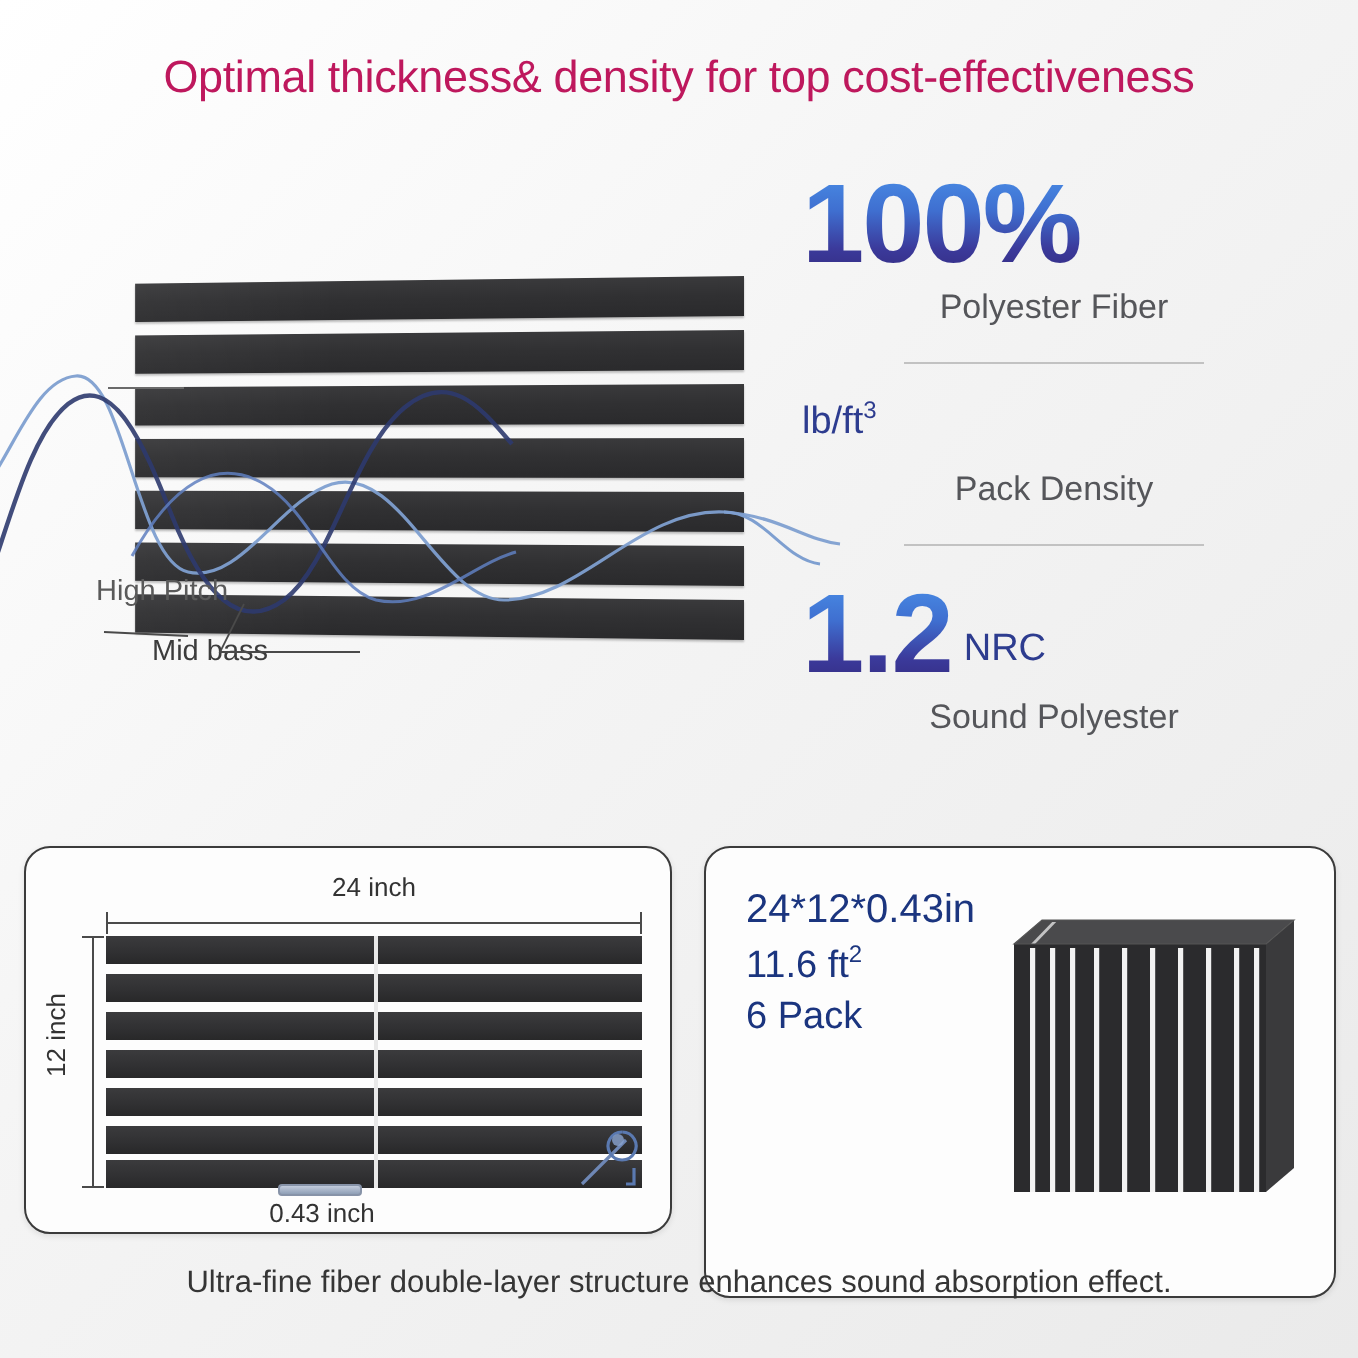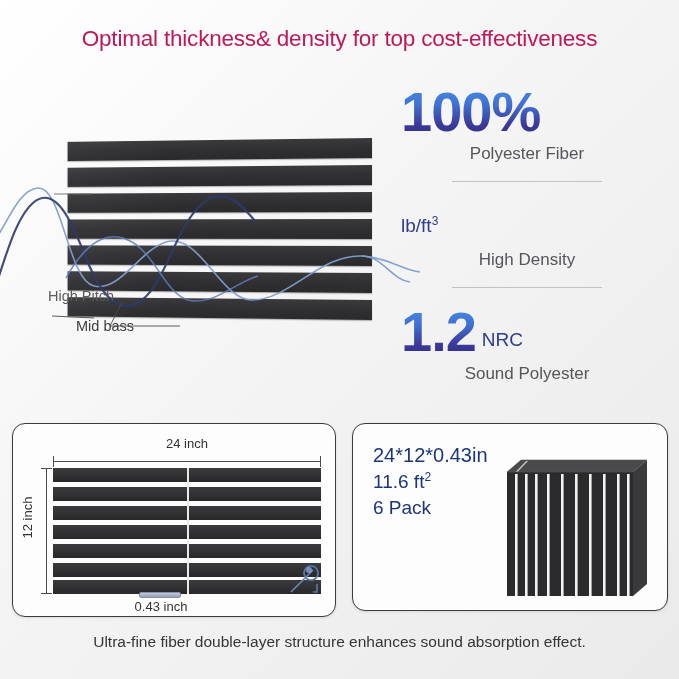--- a/index.html
+++ b/index.html
@@ -92,21 +92,20 @@
     -webkit-background-clip: text;
     background-clip: text;
     color: transparent;
     -webkit-text-fill-color: transparent;
   }
   .unit {
     font-size: 19px;
     color: #2d3c8f;
     padding-bottom: 9px;
     white-space: nowrap;
-    margin-top: 16px;
   }
   .unit sup { font-size: 12px; }
   .stat-cap {
     margin-top: 4px;
     font-size: 17px;
     color: #55565a;
     white-space: nowrap;
   }
   .divider {
     height: 1px;
@@ -117,21 +116,21 @@
 
   
   .card {
     position: absolute;
     background: #fdfdfd;
     border: 1.6px solid #3b3b3b;
     border-radius: 13px;
     box-shadow: 0 1px 3px rgba(0,0,0,0.10);
   }
   .card-dims { left: 12px;  top: 423px; width: 324px; height: 194px; }
-  .card-spec { left: 352px; top: 423px; width: 316px; height: 188px; }
+  .card-spec { left: 352px; top: 423px; width: 316px; height: 226px; }
 
   
   .dim-wrap { position: absolute; inset: 0; }
   .dim-board {
     position: absolute;
     left: 40px; top: 44px;
     width: 268px; height: 126px;
   }
   .dim-slat {
     position: absolute;
@@ -265,21 +264,21 @@
     </div>
     <div class="stat-cap">Polyester Fiber</div>
   </div>
 
   <div class="divider"></div>
 
   <div class="stat">
     <div class="stat-row">
       <span class="unit"><span>lb/ft</span><sup>3</sup></span>
     </div>
-    <div class="stat-cap">High Density</div>
+    <div class="stat-cap">Pack Density</div>
   </div>
 
   <div class="divider"></div>
 
   <div class="stat">
     <div class="stat-row">
       <span class="big-num">1.2</span>
       <span class="unit"><span>NRC</span></span>
     </div>
     <div class="stat-cap">Sound Polyester</div>

